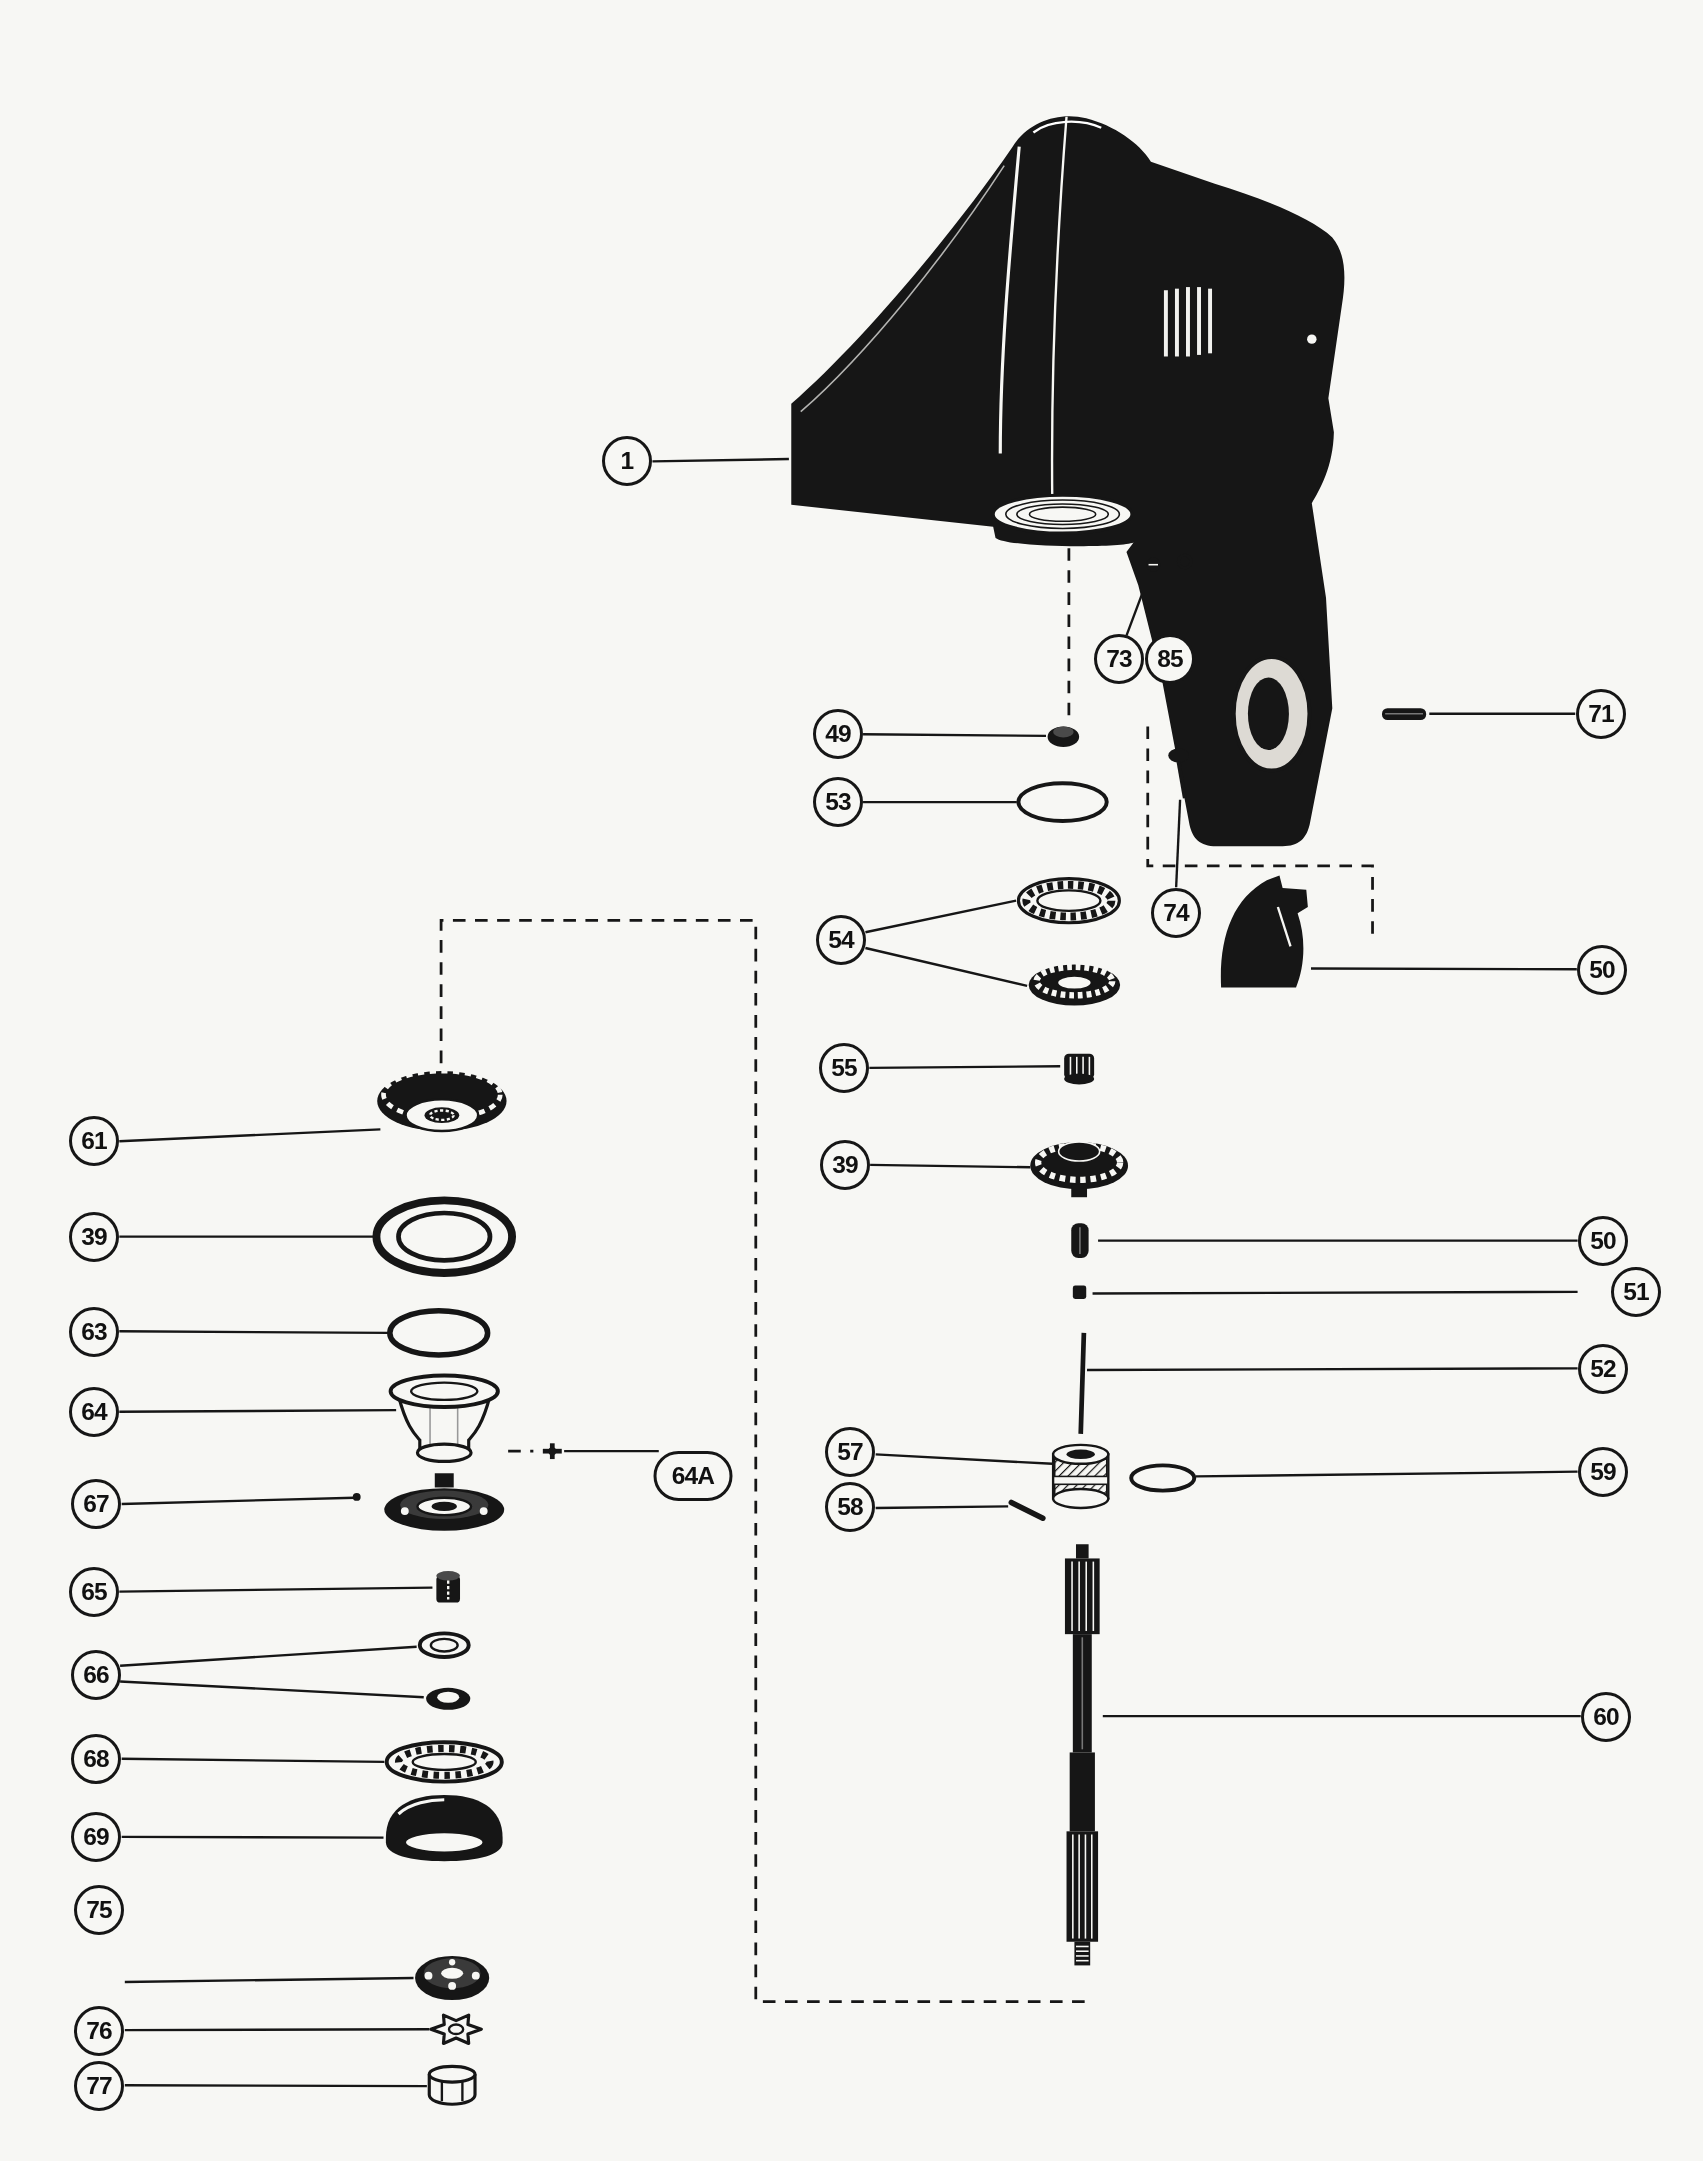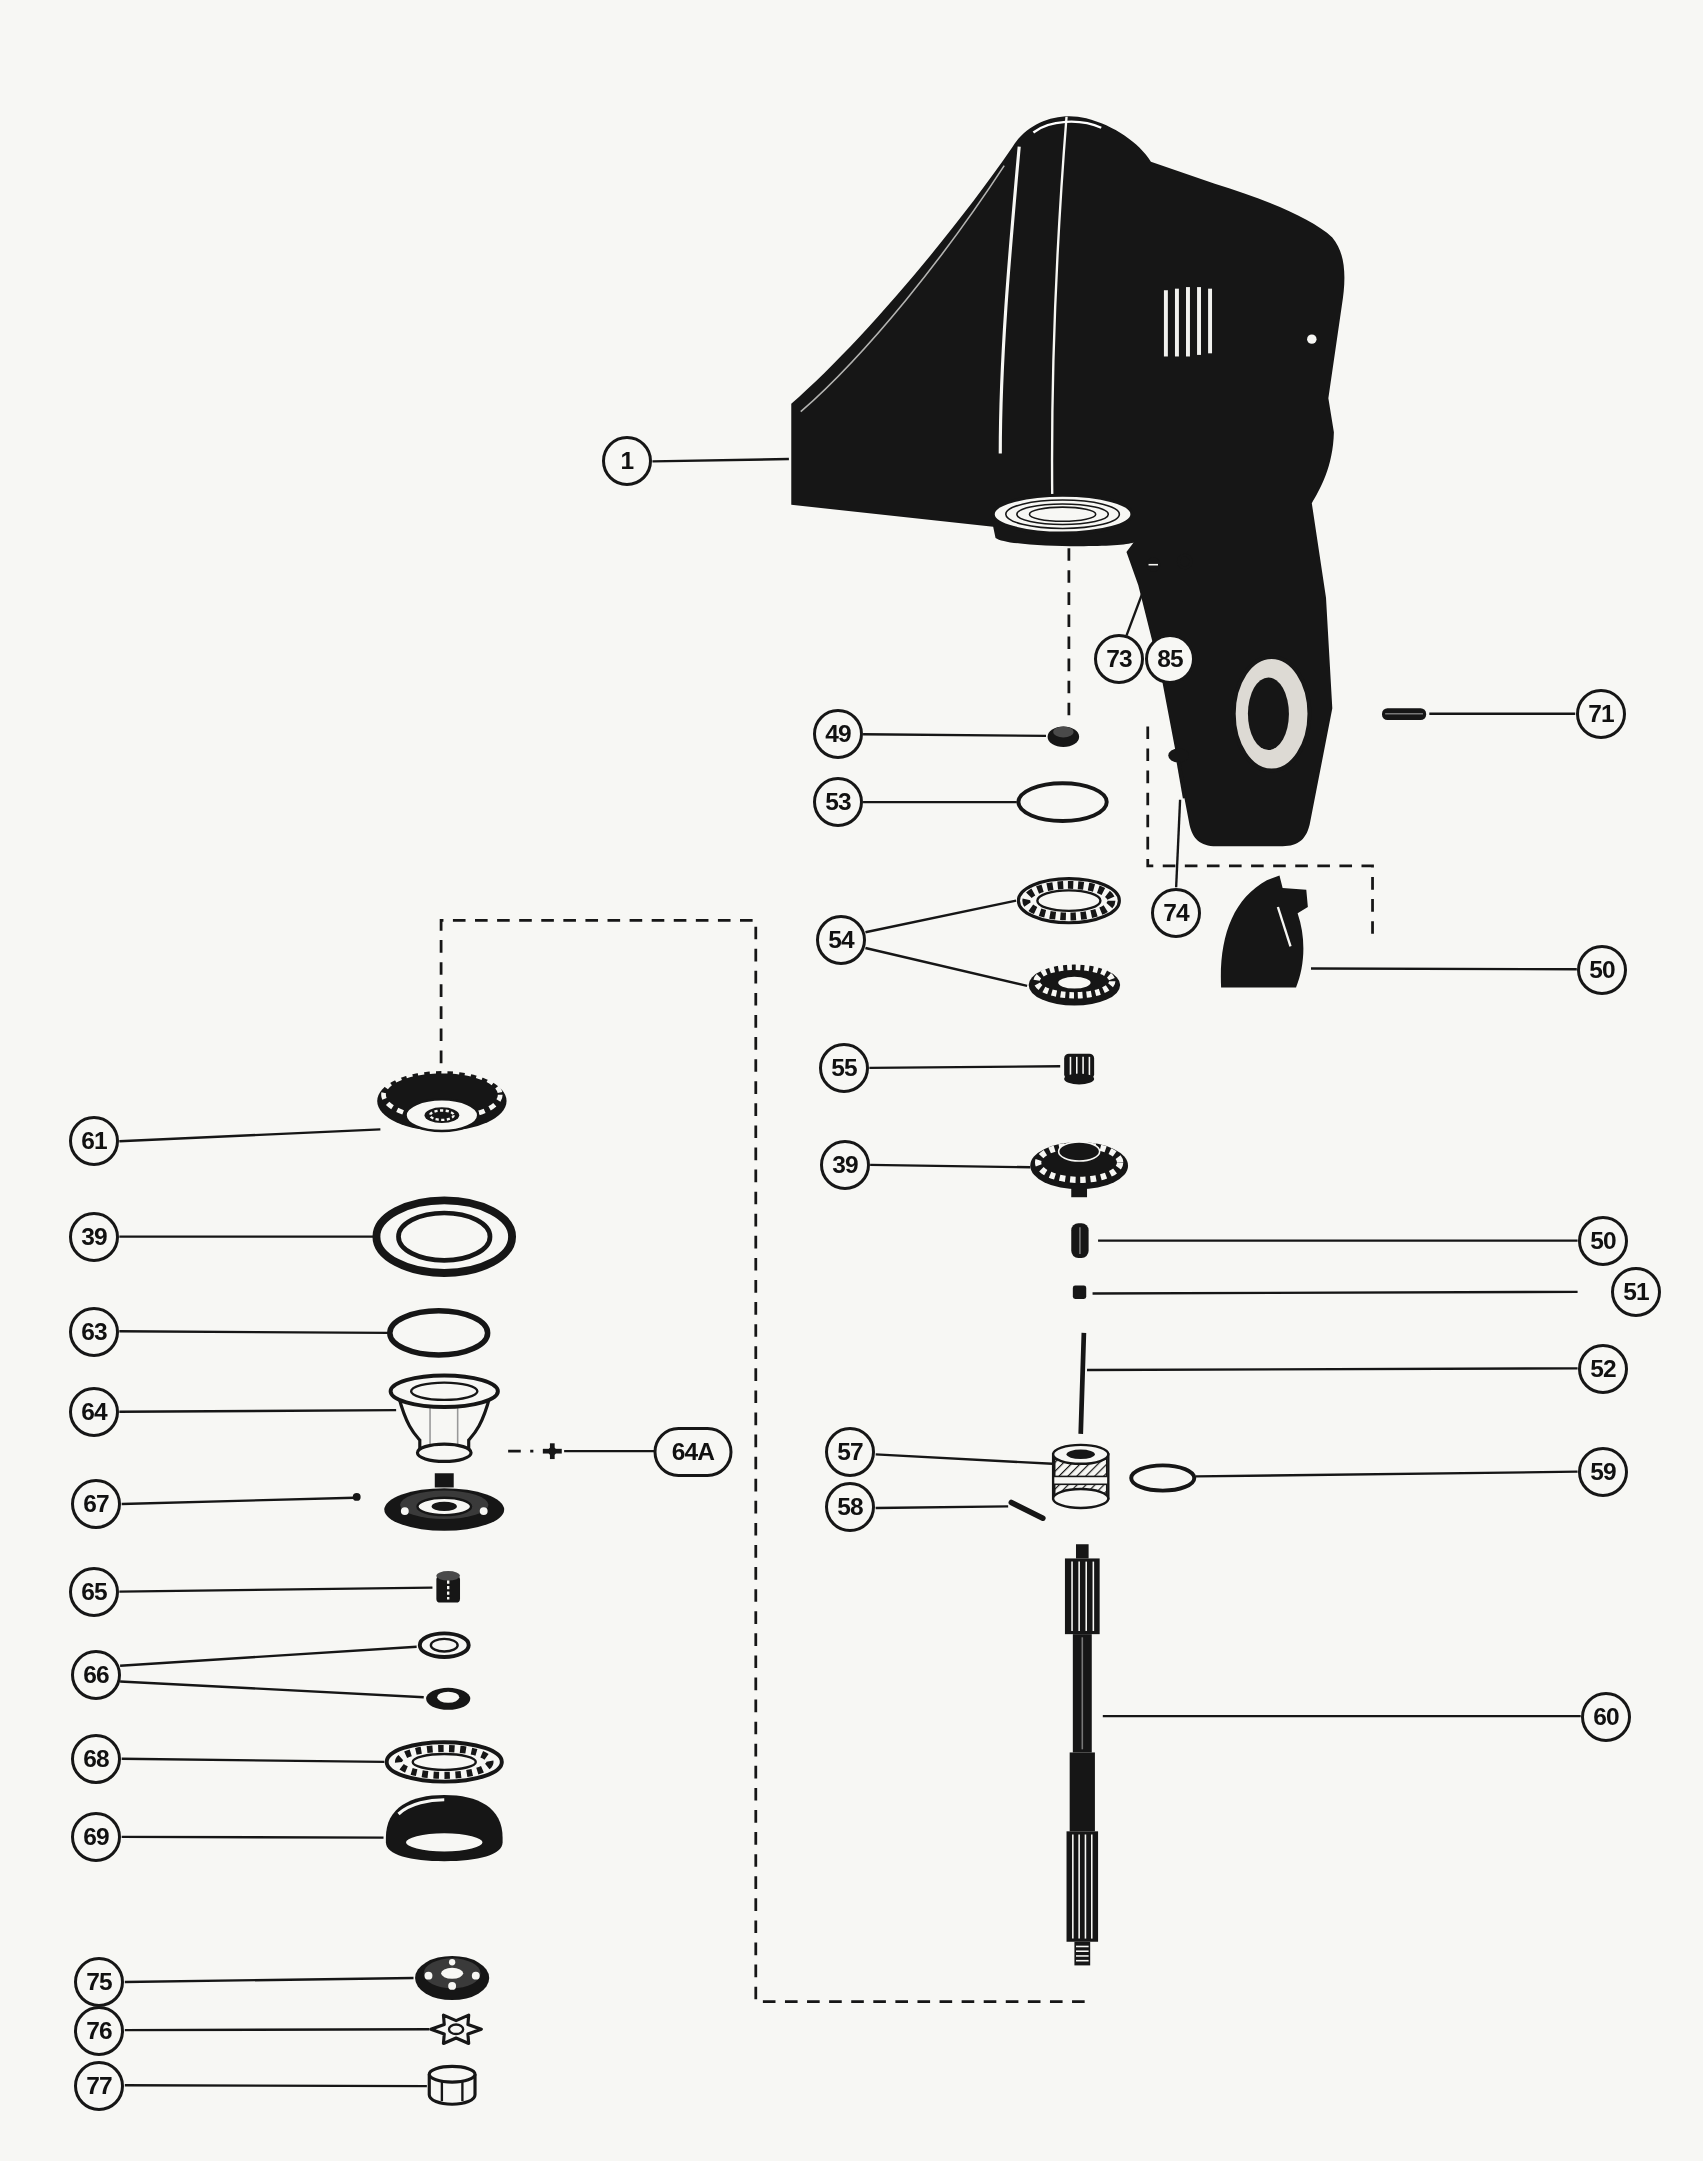--- a/index.html
+++ b/index.html
@@ -28,21 +28,21 @@
     display: flex;
     align-items: center;
     justify-content: center;
     font-weight: 700;
     font-size: 24.5px;
     letter-spacing: -0.8px;
     color: #111111;
     transform: translate(-50%, -50%);
     z-index: 2;
   }
-  .callout.wide { width: 79px; border-radius: 27px; }
+  .callout.wide { width: 79px; border-radius: 27px; margin-top: 24px; }
   .leader { stroke: #161616; stroke-width: 3; fill: none; }
   .dash   { stroke: #161616; stroke-width: 3.5; fill: none; stroke-dasharray: 16 12; }
 </style>
 </head>
 <body>
 
 <div class="stage">
 
 <svg class="diagram" viewBox="0 0 2160 2740" xmlns="http://www.w3.org/2000/svg">
   <defs>
@@ -360,18 +360,18 @@
 <div class="callout" style="left:94px;  top:1141px">61</div>
 <div class="callout" style="left:94px;  top:1237px">39</div>
 <div class="callout" style="left:94px;  top:1332px">63</div>
 <div class="callout" style="left:94px;  top:1412px">64</div>
 <div class="callout wide" style="left:693px; top:1452px">64A</div>
 <div class="callout" style="left:96px;  top:1504px">67</div>
 <div class="callout" style="left:94px;  top:1592px">65</div>
 <div class="callout" style="left:96px;  top:1675px">66</div>
 <div class="callout" style="left:96px;  top:1759px">68</div>
 <div class="callout" style="left:96px;  top:1837px">69</div>
-<div class="callout" style="left:99px;  top:1982px">75</div>
+<div class="callout" style="left:99px;  top:1910px">75</div>
 <div class="callout" style="left:99px;  top:2031px">76</div>
 <div class="callout" style="left:99px;  top:2086px">77</div>
 
 </div>
 
 
 </body></html>

